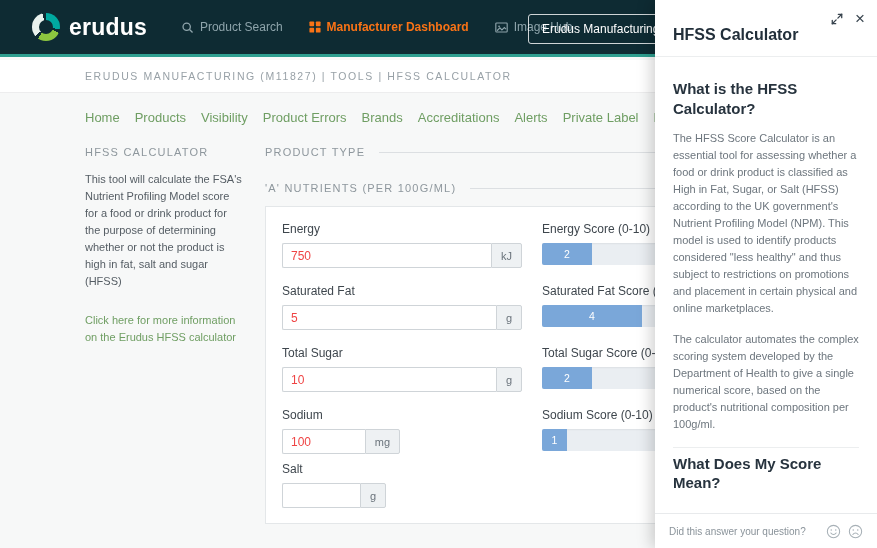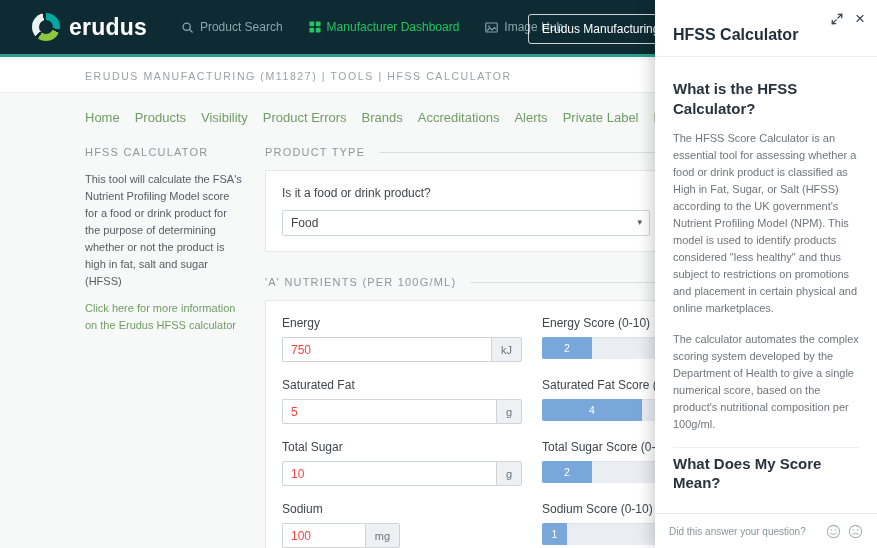--- a/index.html
+++ b/index.html
@@ -12,41 +12,41 @@
             background:#0e2b33; border-bottom:3px solid #2e9e8f;
             display:flex; align-items:center; padding-left:32px; }
   .brand { display:flex; align-items:center; gap:9px; cursor:pointer; }
   .logo-mark { width:28px; height:28px; border-radius:50%; position:relative;
     background:conic-gradient(from 0deg, #00a9a0 0 100deg, #0e2b33 100deg 115deg,
       #8dc63f 115deg 215deg, #0e2b33 215deg 230deg, #e9f2ee 230deg 345deg, #0e2b33 345deg 360deg); }
   .logo-hole { position:absolute; inset:7px; border-radius:50%; background:#0e2b33; }
   .brand-text { color:#fff; font-size:23px; font-weight:bold; letter-spacing:.2px; }
   .nav-links { display:flex; align-items:center; gap:26px; margin-left:34px; font-size:12px; }
   .nav-link { display:flex; align-items:center; gap:6px; color:#8ea4ab; cursor:pointer; white-space:nowrap; }
-  .nav-link.active { color:#22c55e; font-weight:normal; }
+  .nav-link.active { color:#f97316; font-weight:bold; }
   .nav-link svg { display:block; }
   .account-btn { position:absolute; left:528px; top:14px; height:30px; line-height:28px;
     padding:0 13px; border:1px solid rgba(255,255,255,.8); border-radius:3px;
     color:#fff; font-size:12px; white-space:nowrap; background:transparent; cursor:pointer;
     font-family:inherit; }
 
   
   .crumbbar { position:absolute; top:60px; left:0; width:877px; height:33px; background:#fff;
     border-bottom:1px solid #ededee; line-height:33px; padding-left:85px;
     font-size:10.5px; letter-spacing:1.6px; color:#98a1a7; white-space:nowrap; }
 
   
   .content { position:absolute; top:93px; left:0; width:877px; bottom:0; padding-left:85px; }
   .subnav { display:flex; gap:15px; padding-top:17px; font-size:13px; }
   .subnav a { color:#6f9e63; text-decoration:none; white-space:nowrap; cursor:pointer; }
   .cols { display:flex; margin-top:21px; }
   .sidebar { width:158px; margin-right:22px; flex:none; }
   .side-heading { font-size:11px; letter-spacing:1.2px; color:#8e979d; margin-bottom:13px; }
   .side-desc { font-size:11px; line-height:1.55; color:#555d64; }
-  .side-link { display:block; margin-top:10px; font-size:11px; line-height:1.55;
+  .side-link { display:block; margin-top:22px; font-size:11px; line-height:1.55;
     color:#6f9e63; text-decoration:none; cursor:pointer; }
   .main { width:527px; flex:none; }
   .sec-heading { display:flex; align-items:center; gap:14px; font-size:11px;
     letter-spacing:1.2px; color:#8e979d; white-space:nowrap; }
   .sec-heading::after { content:""; flex:1; height:1px; background:#dcdfe2; }
   .mt { margin-top:24px; }
   .card { background:#fff; border:1px solid #e4e7e9; margin-top:12px; padding:15px 16px; }
 
   .q-label { font-size:12px; color:#3e464d; margin-bottom:10px; }
   .select-wrap { position:relative; width:368px; }
@@ -159,29 +159,20 @@
         <div class="side-heading">HFSS CALCULATOR</div>
         <p class="side-desc">This tool will calculate the FSA's Nutrient Profiling Model score for a food or drink product for the purpose of determining whether or not the product is high in fat, salt and sugar (HFSS)</p>
         <a class="side-link">Click here for more information on the Erudus HFSS calculator</a>
       </div>
 
       <div class="main">
 
         <div class="sec-heading">
           <span>PRODUCT TYPE</span>
         </div>
-        <div class="card">
-          <div class="q-label">Is it a food or drink product?</div>
-          <div class="select-wrap">
-            <select>
-              <option>Food</option>
-            </select>
-            <span class="select-caret">▾</span>
-          </div>
-        </div>
 
         <div class="sec-heading mt">
           <span>'A' NUTRIENTS (PER 100G/ML)</span>
         </div>
         <div class="card">
           <div class="n-grid">
 
             <div>
               <div class="f-label">Energy</div>
               <div class="igroup">

